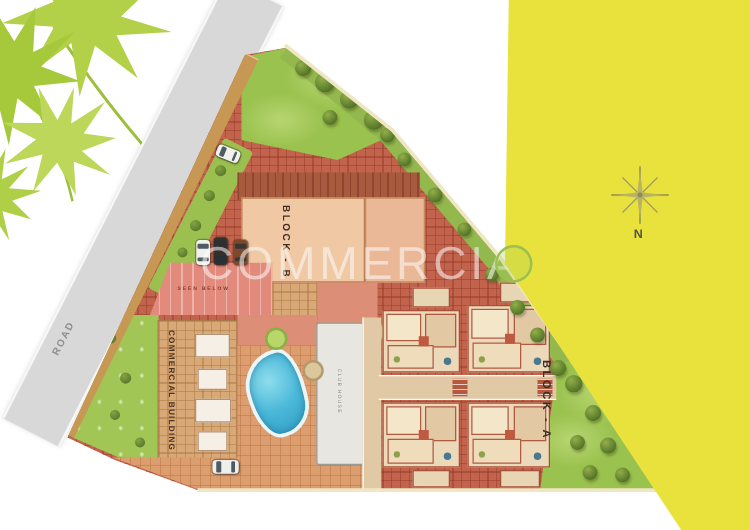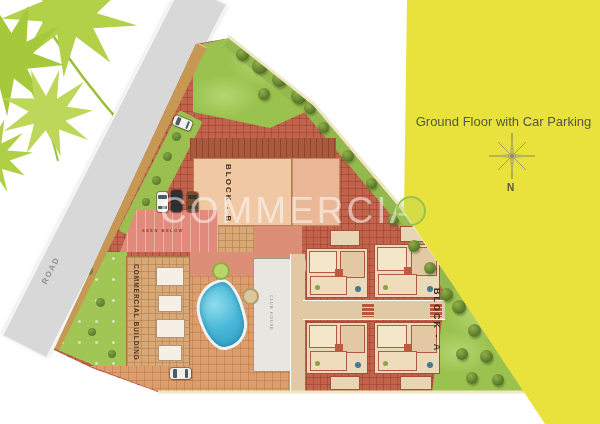--- a/index.html
+++ b/index.html
@@ -246,22 +246,20 @@
   <svg class="abs" style="left:0;top:0;pointer-events:none;" width="600" height="424" viewBox="0 0 600 424">
     <polyline points="228,36 314,104 400,206 456,286 526,392" stroke="#efe7c4" stroke-width="3" fill="none"></polyline>
     <line x1="158" y1="392" x2="526" y2="392" stroke="#efe7c4" stroke-width="3"></line>
   </svg>
 
   <div class="abs" style="left:160px;top:190px;font-size:37px;letter-spacing:3px;font-weight:400;
               color:rgba(252,252,252,.55);">COMMERCIAL</div>
 
   <div class="abs" style="left:0;top:0;width:600px;height:424px;background:#e9e23c;
               clip-path:polygon(407px 0,600px 0,600px 424px,545px 424px,404px 211px,407px 0);">
-    <div style="position:absolute;left:407px;top:114px;width:193px;text-align:center;
-                font-size:13px;color:#56564c;">Ground Floor with Car Parking</div>
     <svg class="abs" style="left:487px;top:131px;" width="50" height="50" viewBox="0 0 50 50">
       <line x1="25" y1="2" x2="25" y2="48" stroke="#8e8c58" stroke-width="1.2"></line>
       <line x1="2" y1="25" x2="48" y2="25" stroke="#8e8c58" stroke-width="1.2"></line>
       <line x1="11" y1="11" x2="39" y2="39" stroke="#9e9c66" stroke-width="1"></line>
       <line x1="39" y1="11" x2="11" y2="39" stroke="#9e9c66" stroke-width="1"></line>
       <polygon points="25,6 27.4,25 25,44 22.6,25" fill="#b8b464"></polygon>
       <polygon points="6,25 25,22.6 44,25 25,27.4" fill="#b8b464"></polygon>
       <circle cx="25" cy="25" r="2" fill="#8e8c58"></circle>
     </svg>
     <div style="position:absolute;left:507px;top:182px;font-size:10px;font-weight:700;color:#55554a;">N</div>

